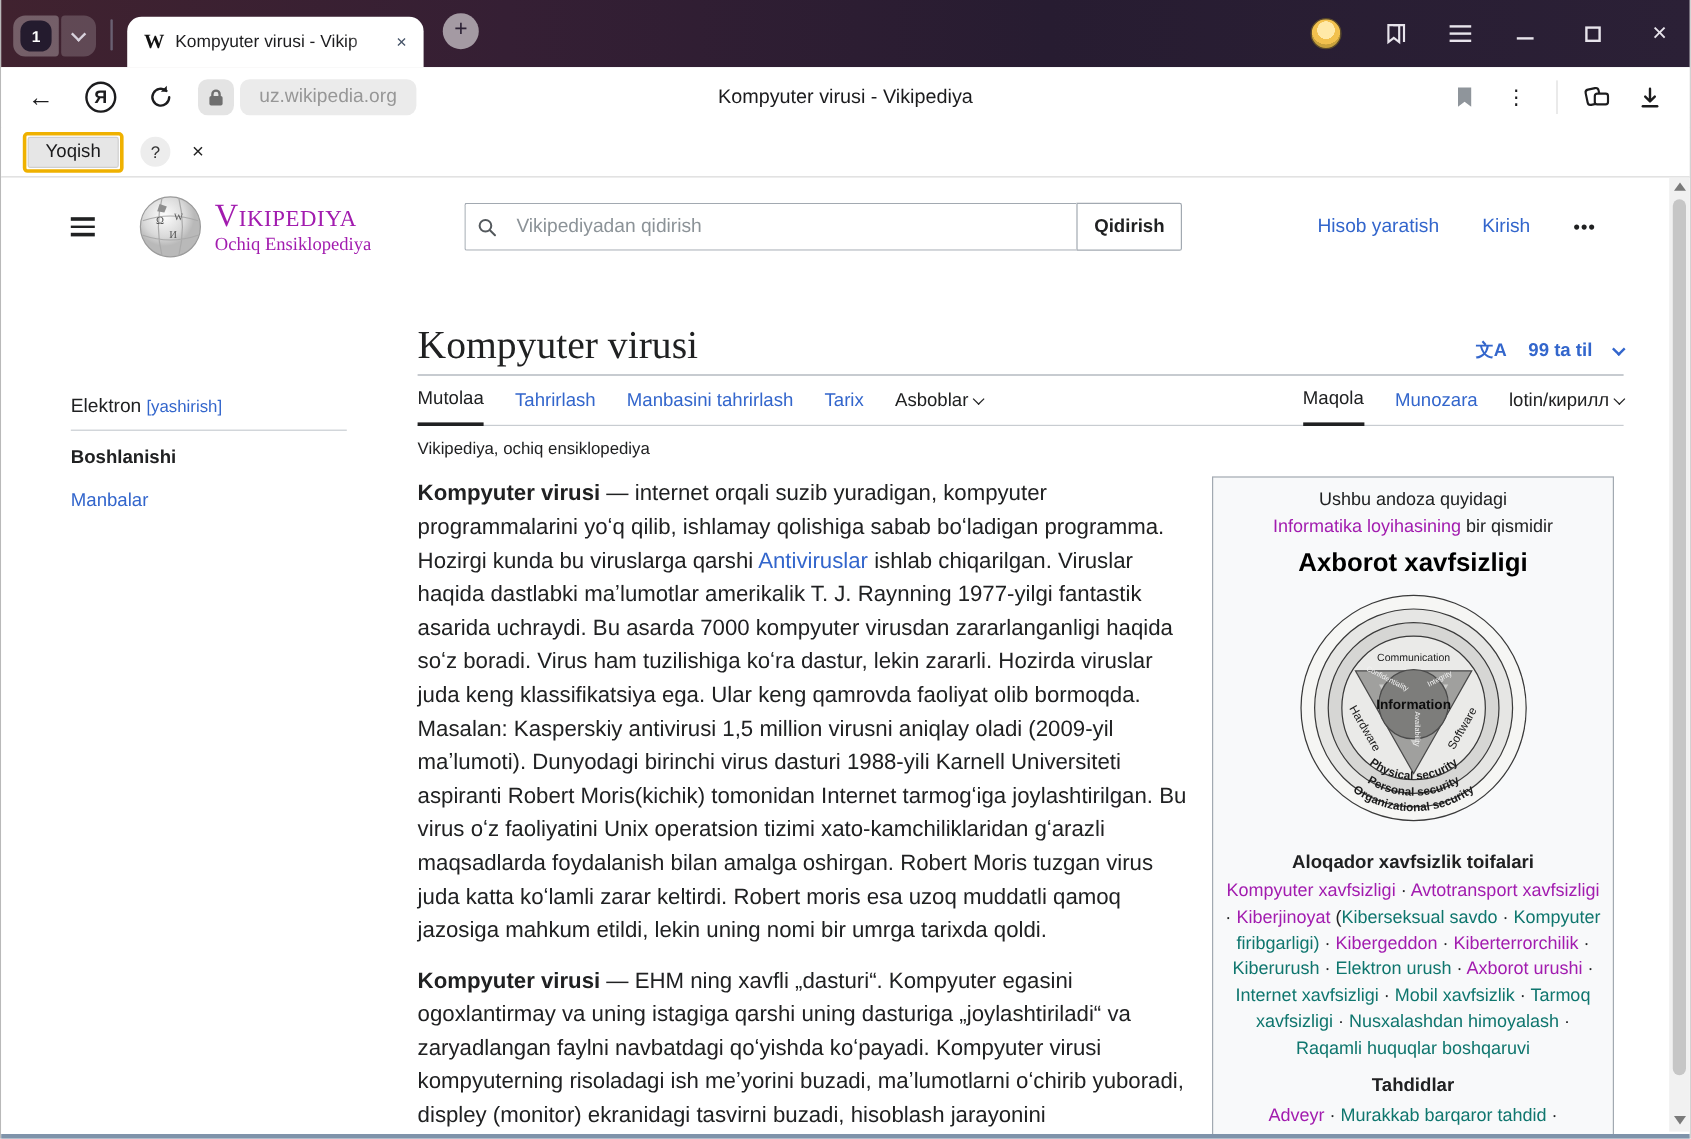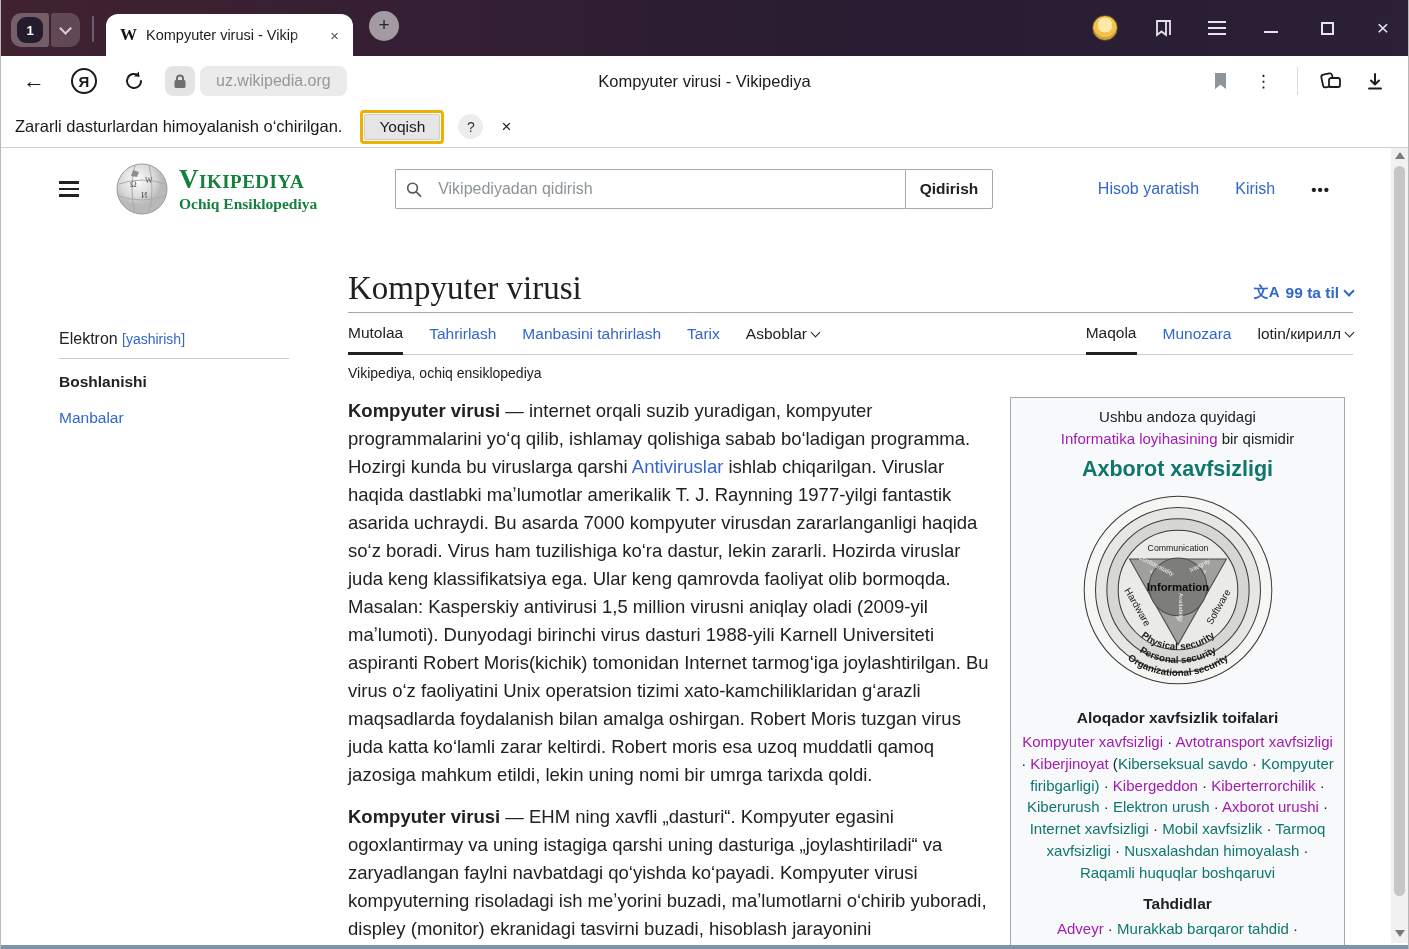--- a/index.html
+++ b/index.html
@@ -59,21 +59,21 @@
   .sb-up { position:absolute; top:4px; left:4px; width:0; height:0; border-left:5px solid transparent; border-right:5px solid transparent; border-bottom:7px solid #7a7a7a; cursor:pointer; }
   .sb-dn { position:absolute; bottom:6px; left:4px; width:0; height:0; border-left:5px solid transparent; border-right:5px solid transparent; border-top:7px solid #7a7a7a; cursor:pointer; }
   .sb-th { position:absolute; top:18px; left:3px; width:11px; height:730px; background:#c6c6c6; border-radius:6px; cursor:pointer; }
   .botstrip { position:absolute; left:0; right:0; bottom:0; height:4px; background:#7f93aa; }
 
   
   .wm-header { display:flex; align-items:center; padding:14px 40px 10px 58px; }
   .wm-hamb { display:flex; flex-direction:column; gap:4px; cursor:pointer; margin-right:36px; }
   .wm-hamb i { width:20px; height:2.5px; background:#202122; display:block; }
   .logo-group { display:flex; align-items:center; gap:10px; cursor:pointer; }
-  .wordmark { font-family:"Liberation Serif",serif; color:#15803d;font-weight:bold; }
+  .wordmark { font-family:"Liberation Serif",serif; color:#a21caf; }
   .wm-main { font-size:27px; font-variant:small-caps; letter-spacing:.5px; line-height:1; }
   .wm-sub { font-size:15.5px; margin-top:2px; }
   .searchbar { display:flex; margin-left:78px; width:598px; height:40px; }
   .search-in { flex:1; display:flex; align-items:center; border:1px solid #a2a9b1; border-right:none; border-radius:2px 0 0 2px; background:#fff; padding:0 10px; gap:16px; }
   .search-in input { border:none; outline:none; font-size:16px; width:100%; color:#202122; font-family:inherit; }
   .search-in input::placeholder { color:#8c9398; }
   .search-btn { border:1px solid #a2a9b1; background:#fff; font-weight:bold; font-size:15.5px; color:#202122; padding:0 14px; border-radius:0 2px 2px 0; cursor:pointer; font-family:inherit; }
   .acct { margin-left:auto; display:flex; align-items:center; gap:36px; padding-right:38px; }
   .bluelink { color:#3366cc; cursor:pointer; text-decoration:none; }
   .acct .bluelink { font-size:16px; }
@@ -84,21 +84,21 @@
   .toc { width:232px; flex:0 0 232px; margin-top:104px; font-size:15.5px; }
   .toc-head { color:#202122; font-size:16px; }
   .toc-hide { color:#3366cc; font-size:14px; cursor:pointer; }
   .toc hr { border:none; border-top:1px solid #c8ccd1; margin:10px 0 14px; width:230px; }
   .toc-item { margin-bottom:18px; cursor:pointer; }
   .toc-item.active { font-weight:bold; color:#202122; }
 
   .content { flex:1; padding-left:57px; min-width:0; }
   .title-row { display:flex; align-items:flex-end; justify-content:space-between; margin-top:44px; }
   .a-title { font-family:"Liberation Serif",serif; font-size:33px; color:#202122; font-weight:normal; line-height:1.1; }
-  .langsel { display:flex; align-items:center; gap:6px; color:#3366cc; cursor:pointer; margin-bottom:4px; }
+  .langsel { display:flex; align-items:center; gap:18px; color:#3366cc; cursor:pointer; margin-bottom:4px; }
   .lang-ic { font-size:15px; font-weight:bold; }
   .lang-ct { font-weight:bold; font-size:15.5px; }
   .chev-b { width:8px; height:8px; border-right:2px solid #3366cc; border-bottom:2px solid #3366cc; transform:rotate(45deg); margin-top:-4px; }
   .chev-k { width:7px; height:7px; border-right:1.8px solid #202122; border-bottom:1.8px solid #202122; transform:rotate(45deg); margin-top:-3px; }
   .title-rule { border:none; border-top:1px solid #a2a9b1; margin-top:6px; }
 
   .tabsrow { display:flex; justify-content:space-between; border-bottom:1px solid #c8ccd1; font-size:15.5px; margin-top:2px; }
   .tgrp { display:flex; align-items:center; gap:26px; }
   .ptab { padding:9px 0 10px; cursor:pointer; display:flex; align-items:center; gap:5px; color:#3366cc; }
   .ptab.active { color:#202122; border-bottom:3px solid #202122; margin-bottom:-1px; }
@@ -106,21 +106,21 @@
   .tagline { font-size:14px; color:#202122; margin-top:10px; }
 
   .body-row { display:flex; align-items:flex-start; margin-top:16px; }
   .prose { flex:1; max-width:645px; font-size:18.5px; line-height:28px; color:#202122; }
   .prose p { margin-bottom:14px; }
   .prose b { font-weight:bold; }
 
   
   .infobox { width:335px; flex:0 0 335px; margin-left:17px; border:1px solid #a2a9b1; background:#f8f9fa;
     padding:8px 10px 12px; text-align:center; font-size:15px; line-height:1.45; color:#202122; }
-  .ib-title { color:#0f766e; font-weight:bold; font-size:21.5px; margin:4px 0 2px; cursor:pointer; }
+  .ib-title { color:#000000; font-weight:bold; font-size:21.5px; margin:4px 0 2px; cursor:pointer; }
   .ib-sec { font-weight:bold; font-size:15.5px; margin:10px 0 2px; }
   .seg.blue { color:#a21caf; cursor:pointer; }
   .seg.red { color:#0f766e; cursor:pointer; }
   .seg.plain { color:#202122; }
   .diagram-wrap { margin:6px auto 2px; width:212px; }
 </style>
 </head>
 <body>
 
 <div class="window">
@@ -202,21 +202,20 @@
       <div class="tool-ic">
         <svg width="18" height="19" viewBox="0 0 18 19">
             <path d="M9 2v10M5 8.5 9 12.5 13 8.5" fill="none" stroke="#1c1c1e" stroke-width="2" stroke-linecap="round" stroke-linejoin="round"></path>
             <path d="M3 16.5h12" stroke="#1c1c1e" stroke-width="2" stroke-linecap="round"></path>
           </svg>
       </div>
     </div>
   </div>
 
   <div class="notif">
-    <span class="notif-msg">Zararli dasturlardan himoyalanish oʻchirilgan.</span>
     <span class="hl">
       <button class="notif-btn">Yoqish</button>
     </span>
     <span class="helpq">?</span>
     <span class="notif-x">×</span>
   </div>
 
   <div class="page">
 
     <div class="wm-header">

